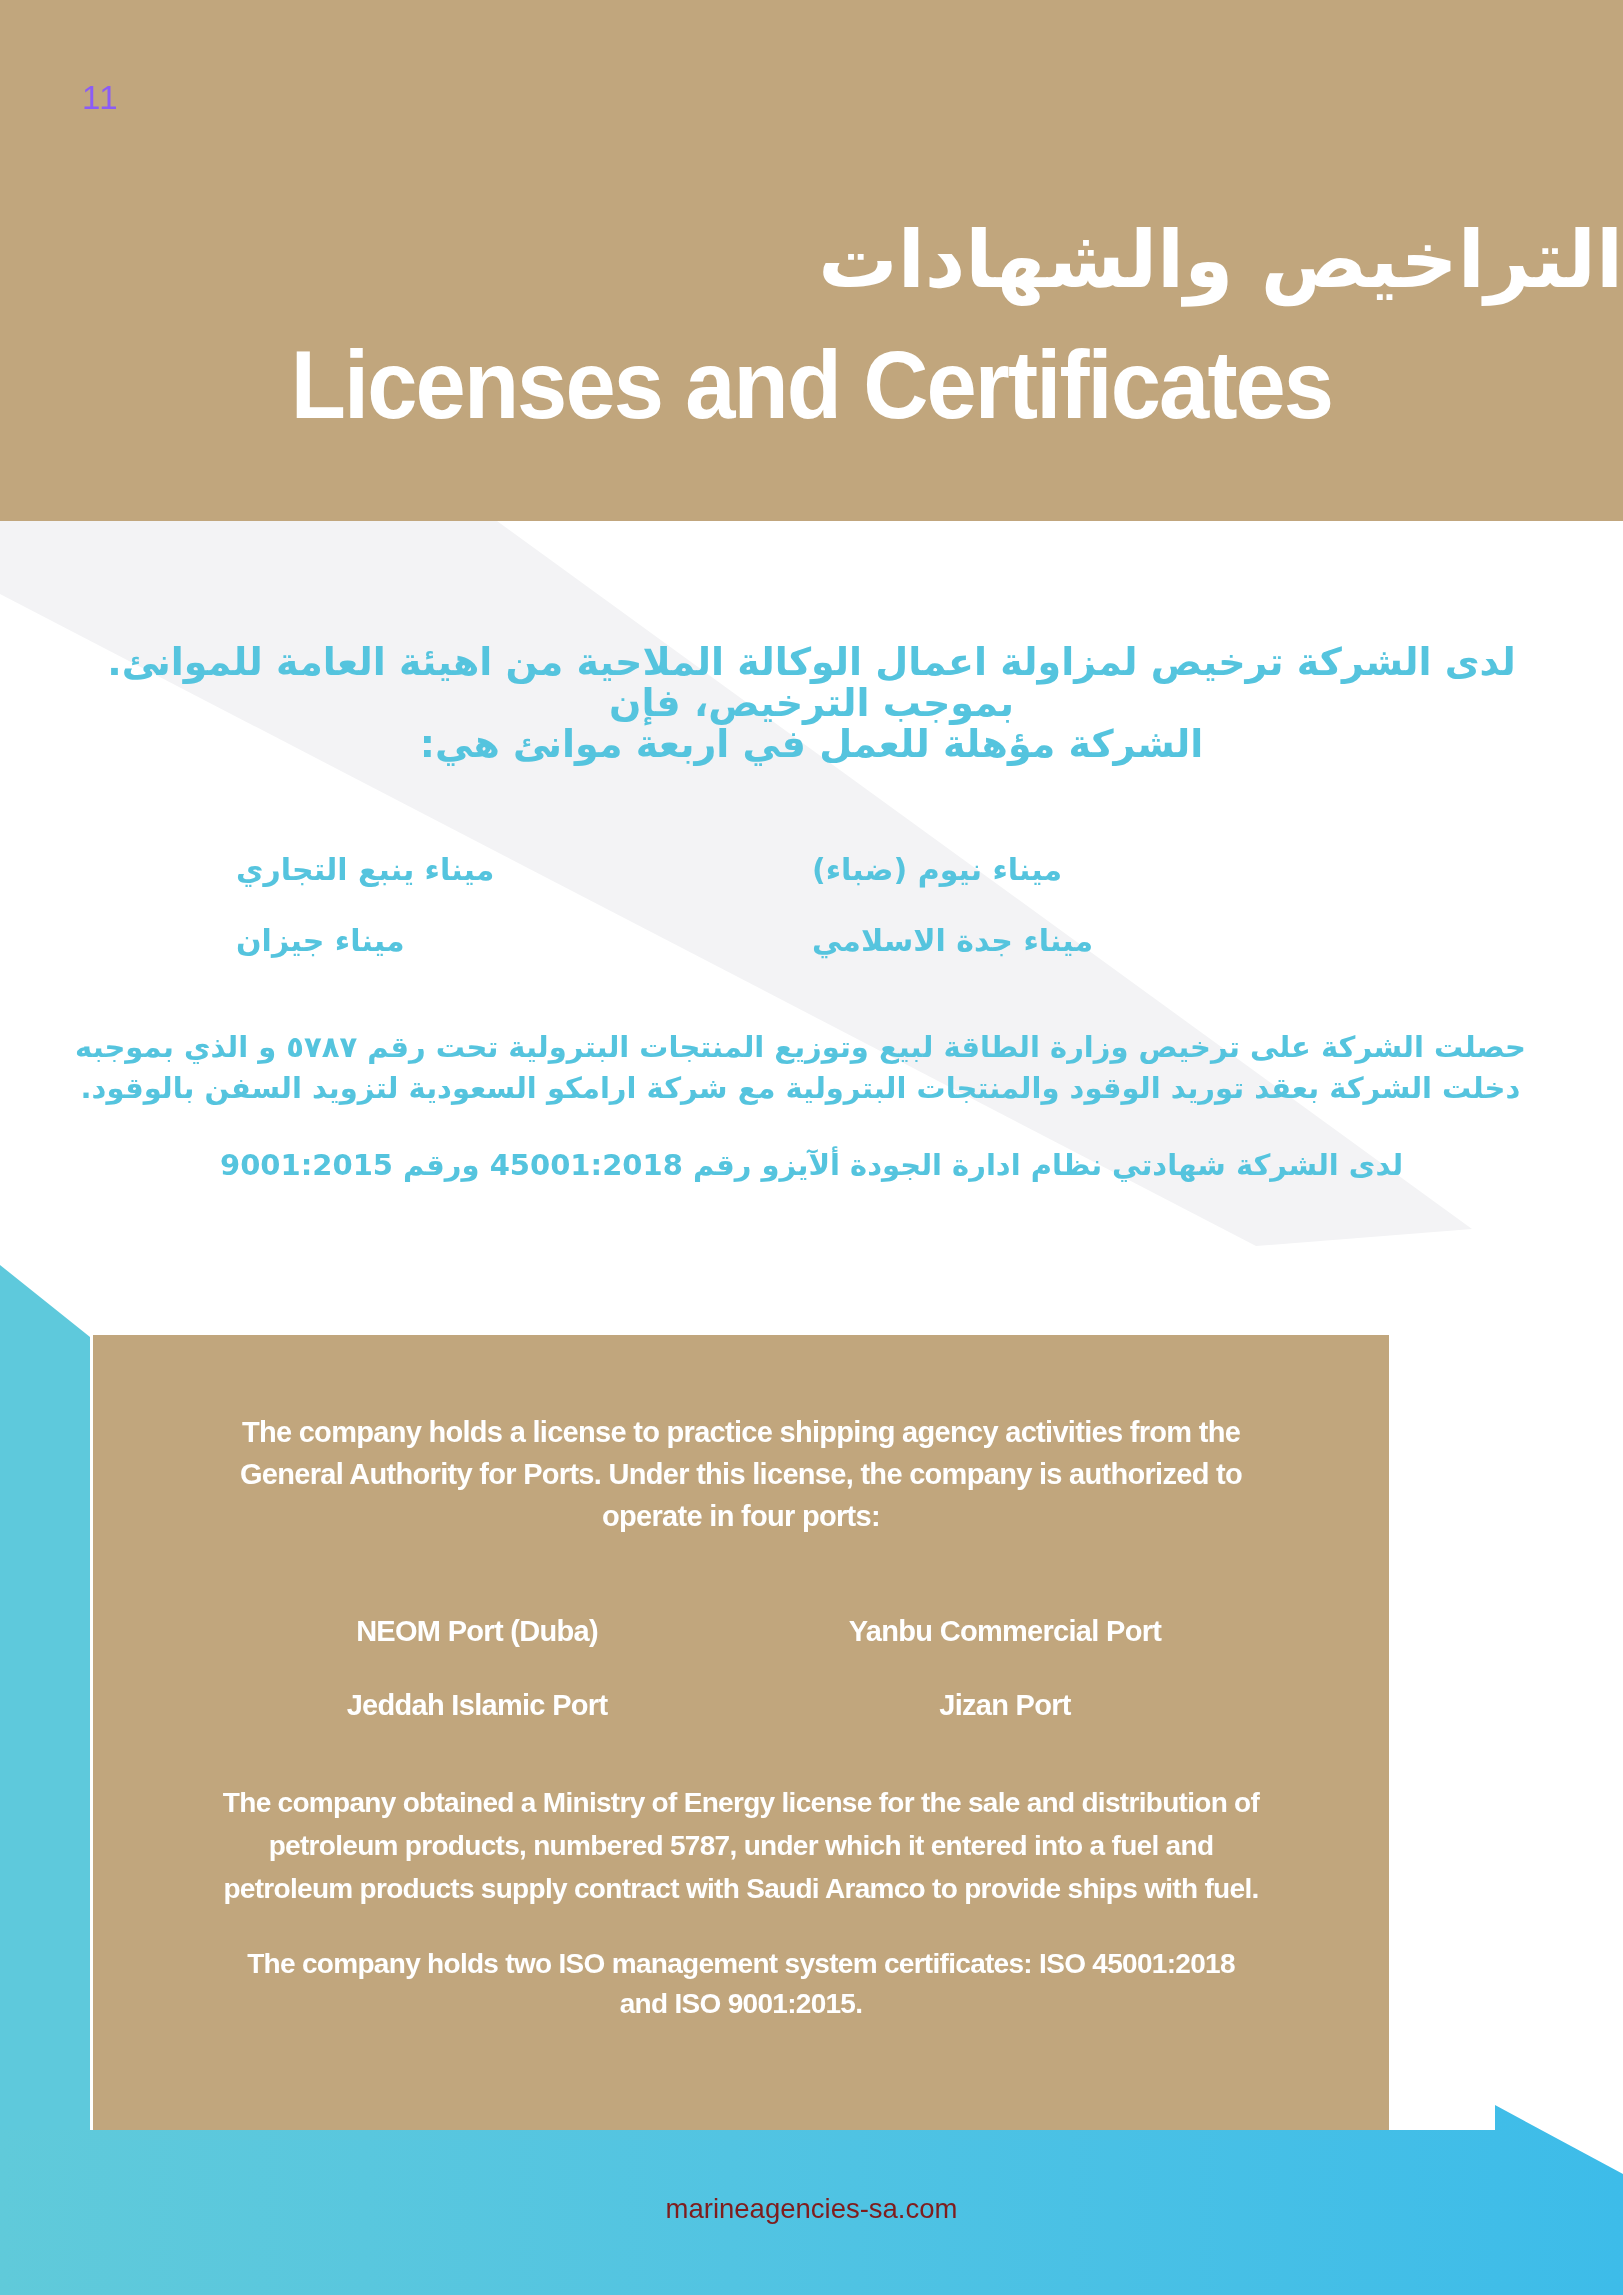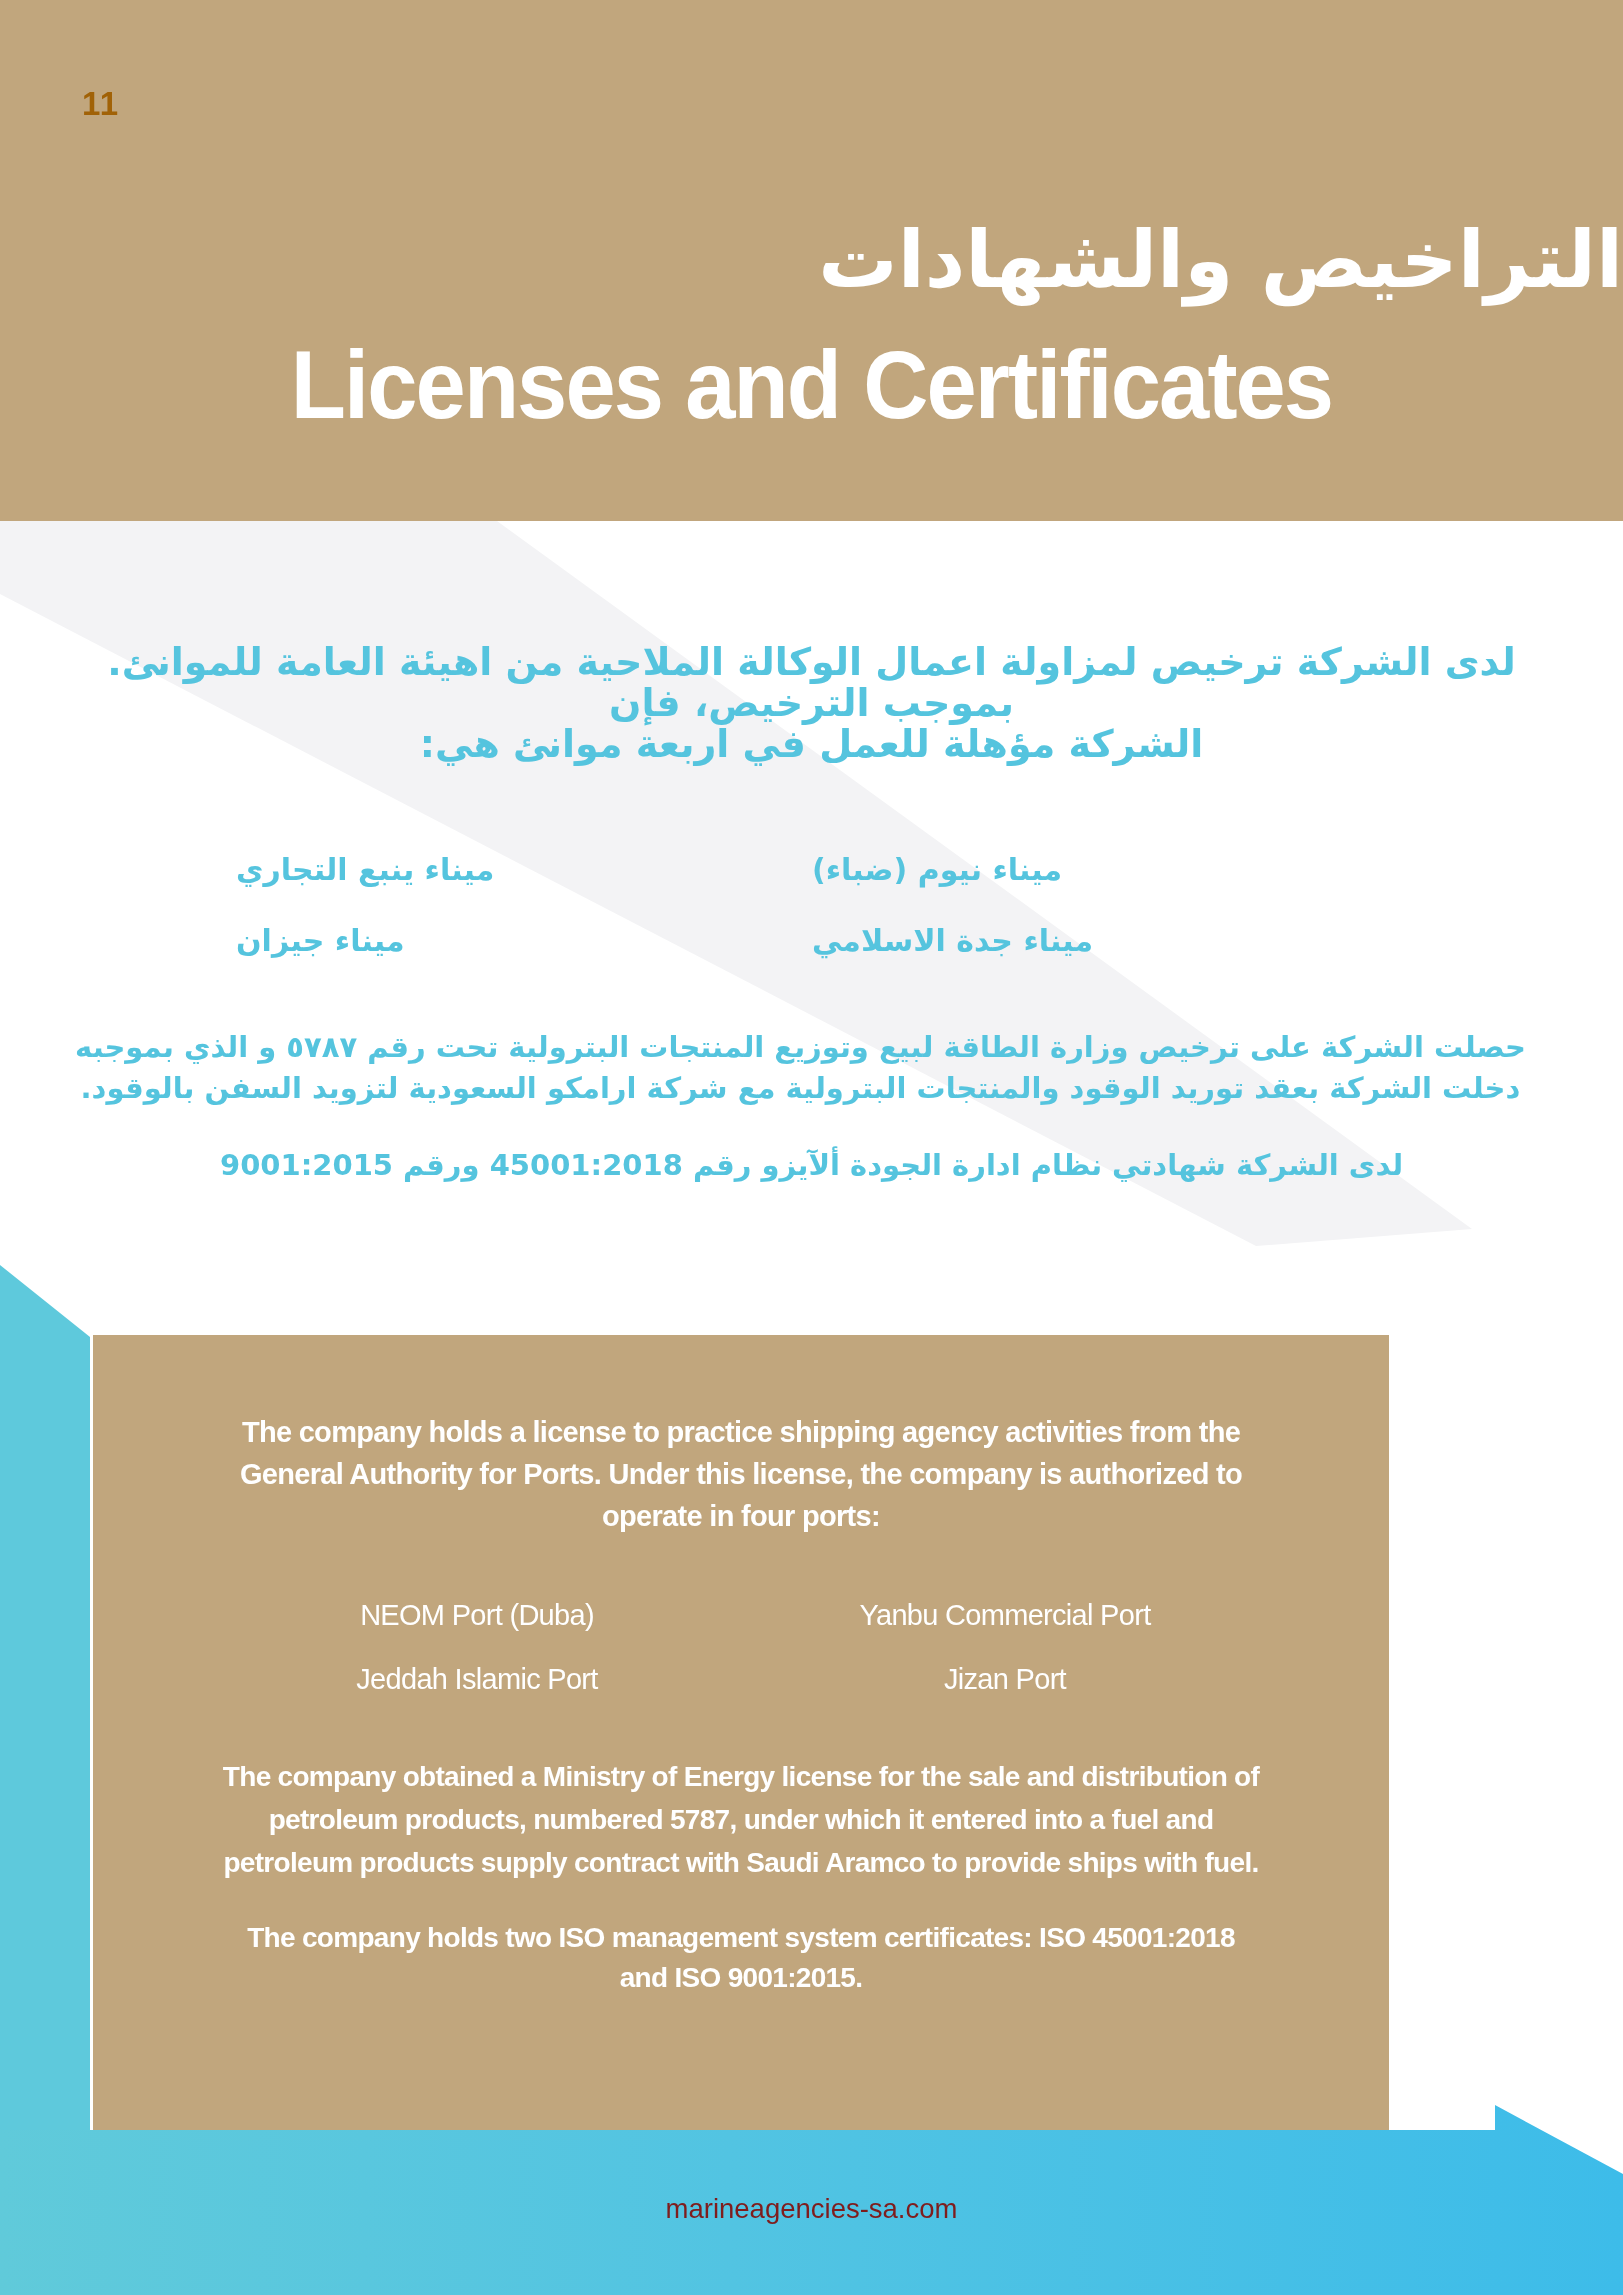--- a/index.html
+++ b/index.html
@@ -14,22 +14,22 @@
   .layer { position: absolute; inset: 0; }
 
   
   .band {
     position: absolute; left: 0; top: 0;
     width: 1623px; height: 521px;
     background: #c1a67d;
     z-index: 1;
   }
   .page-num {
-    position: absolute; left: 82px; top: 85px;
-    font-size: 33px; font-weight: 700; color: #a16207;
+    position: absolute; left: 82px; top: 79px;
+    font-size: 33px; font-weight: 400; color: #8b5cf6;
     letter-spacing: 1.3px;
     z-index: 2;
   }
   .title-ar {
     position: absolute; left: 0; top: 213px; width: 1623px;
     direction: rtl;
     font-family: "DejaVu Sans", sans-serif;
     font-size: 79px; font-weight: 700; color: #ffffff;
     line-height: 1.2;
     z-index: 2;
@@ -85,24 +85,24 @@
     width: 1296px; height: 795px;
     background: #c1a67d;
     z-index: 4;
     color: #ffffff; text-align: center;
   }
   .box-heading {
     margin-top: 76px;
     font-size: 29px; font-weight: 700; line-height: 42px; letter-spacing: -0.7px;
   }
   .box-ports {
-    margin-top: 57px; padding: 0 120px;
+    margin-top: 73px; padding: 0 120px;
     display: grid; grid-template-columns: 1fr 1fr; grid-auto-rows: 42px;
-    row-gap: 22px;
-    font-size: 29px; font-weight: 400; letter-spacing: -0.7px;
+    row-gap: 32px;
+    font-size: 29px; font-weight: 700; letter-spacing: -0.7px;
   }
   .box-ports .cell { line-height: 42px; }
   .box-energy {
     margin-top: 55px;
     font-size: 28px; font-weight: 700; line-height: 43px; letter-spacing: -0.7px;
   }
   .box-iso {
     margin-top: 34px;
     font-size: 28px; font-weight: 700; line-height: 40px; letter-spacing: -0.7px;
   }

